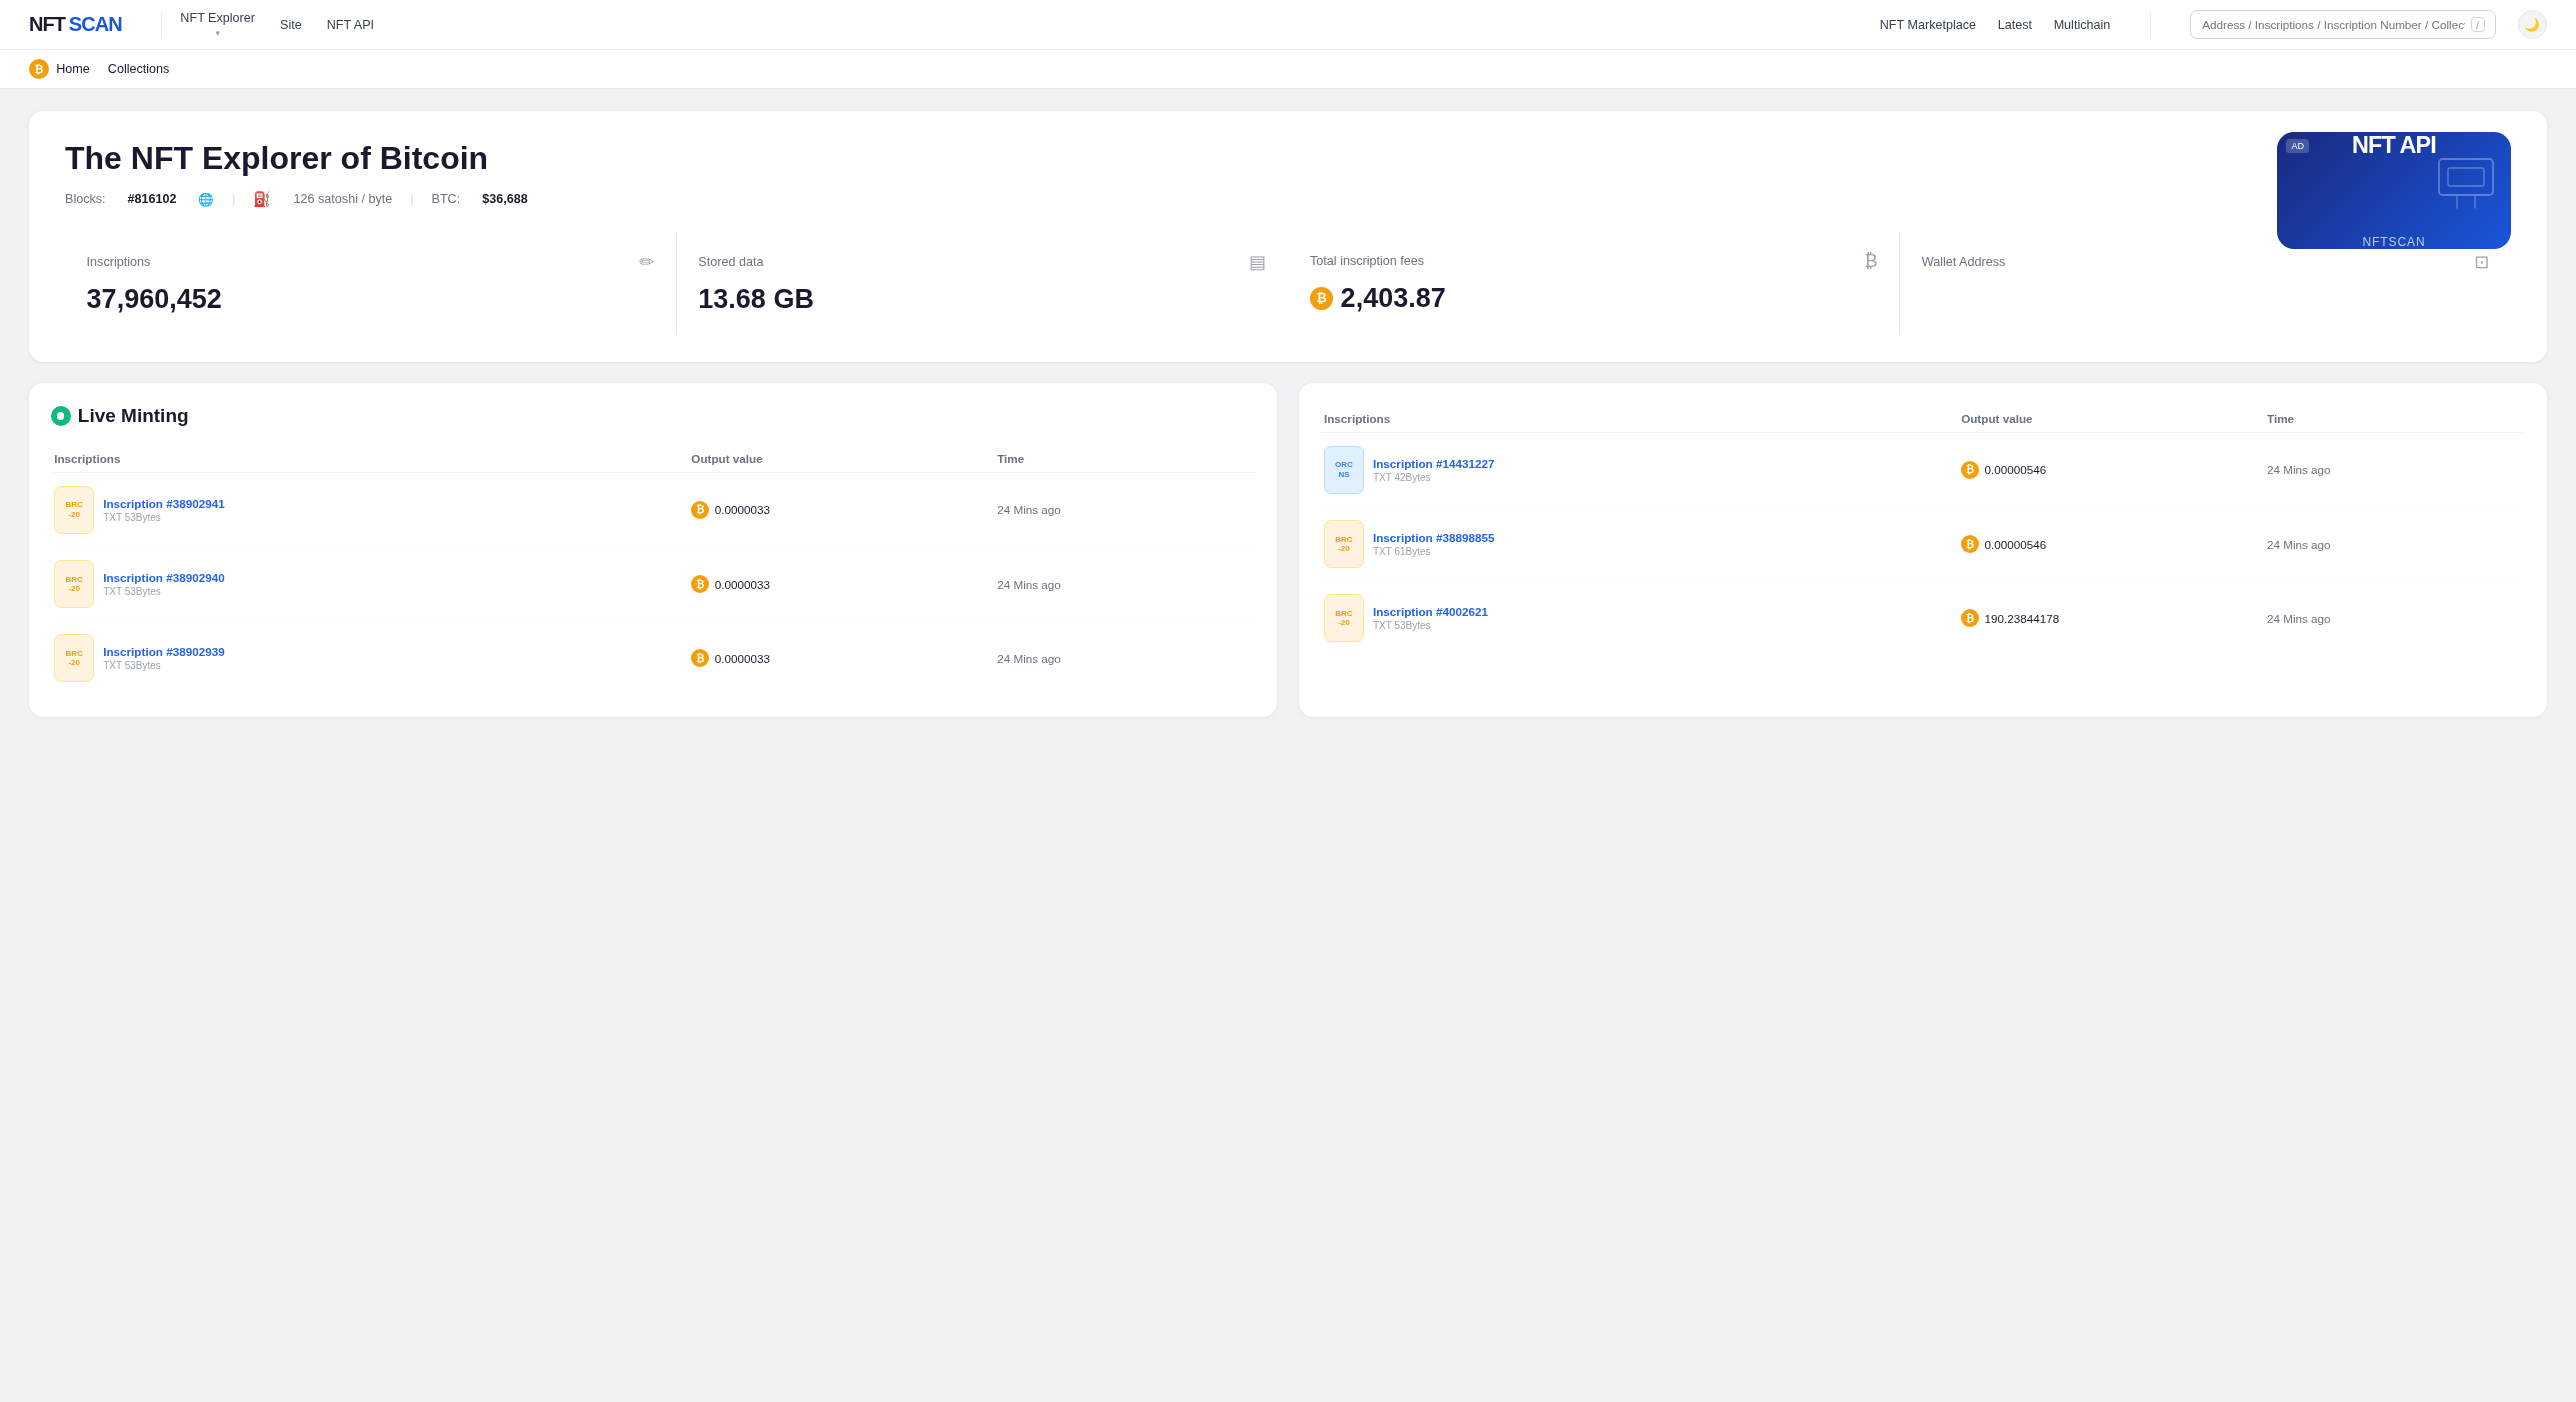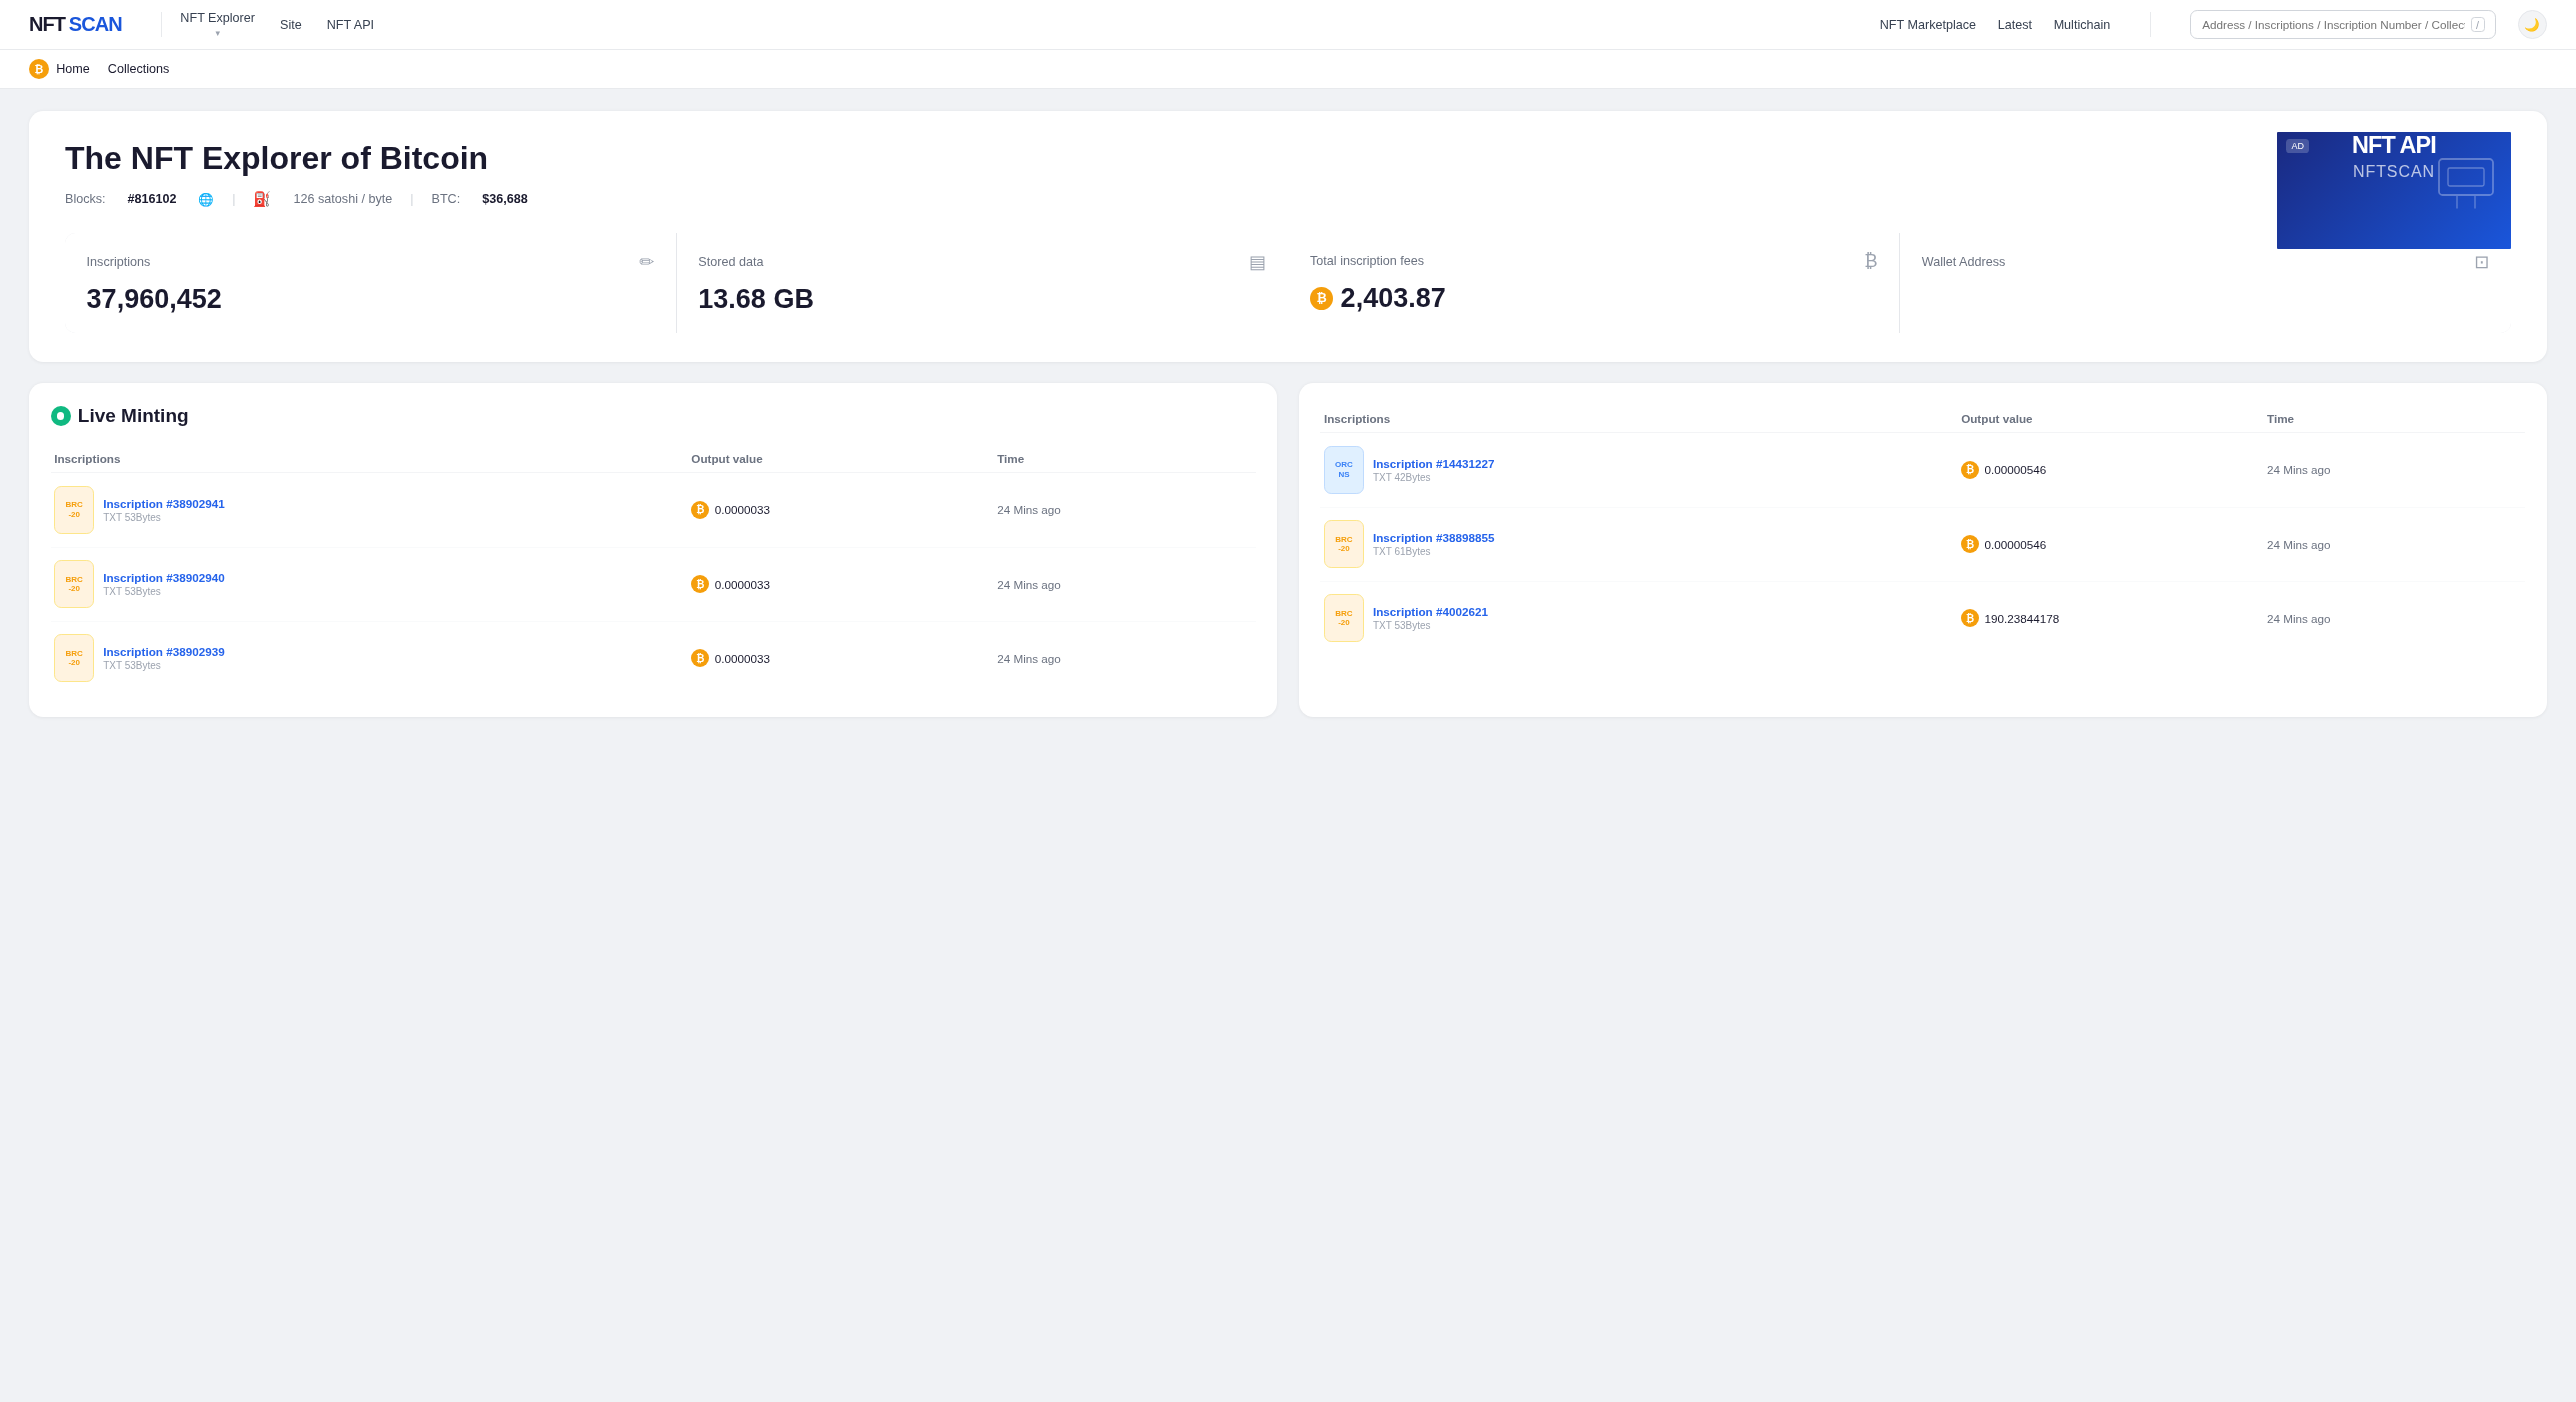--- a/index.html
+++ b/index.html
@@ -81,31 +81,31 @@
     .hero-title {
       font-size: 32px; font-weight: 800; color: #1a1a2e; margin-bottom: 14.4px;
     }
     .hero-meta { display: flex; align-items: center; gap: 18px; color: #6b7280; font-size: 12.6px; }
     .hero-meta-item { display: flex; align-items: center; gap: 22px; }
     .meta-divider { color: #d1d5db; }
     .hero-ad {
       position: absolute; right: 36px; top: 21.6px;
       width: 234px; height: 117px;
       background: linear-gradient(135deg, #1a2980, #1a56db);
-      border-radius: 1px; overflow: hidden;
-      display: flex; flex-direction: column; align-items: center; justify-content: flex-start;
+      border-radius: 17px; overflow: hidden;
+      display: flex; flex-direction: column; align-items: center; justify-content: space-between;
       color: #fff;
     }
     .ad-label {
       position: absolute; top: 7.2px; left: 9px;
       background: rgba(255,255,255,0.2); color: #fff;
       font-size: 9px; padding: 1.8px 5.4px; border-radius: 3.6px;
     }
     .ad-title { font-size: 23.4px; font-weight: 900; letter-spacing: -0.9px; margin-bottom: 3.6px; }
-    .ad-logo-text { font-size: 16px; opacity: 0.7; letter-spacing: 0.9px; text-transform: uppercase; }
+    .ad-logo-text { font-size: 12px; opacity: 0.7; letter-spacing: 0.9px; text-transform: uppercase; }
 
     
     .stats-row {
       display: grid; grid-template-columns: repeat(4, 1fr);
       gap: 0.9px; background: #e5e7eb;
       margin-top: 25px; border-radius: 10.8px; overflow: hidden;
     }
     .stat-card {
       background: #fff; padding: 18px 21.6px;
       display: flex; flex-direction: column;

